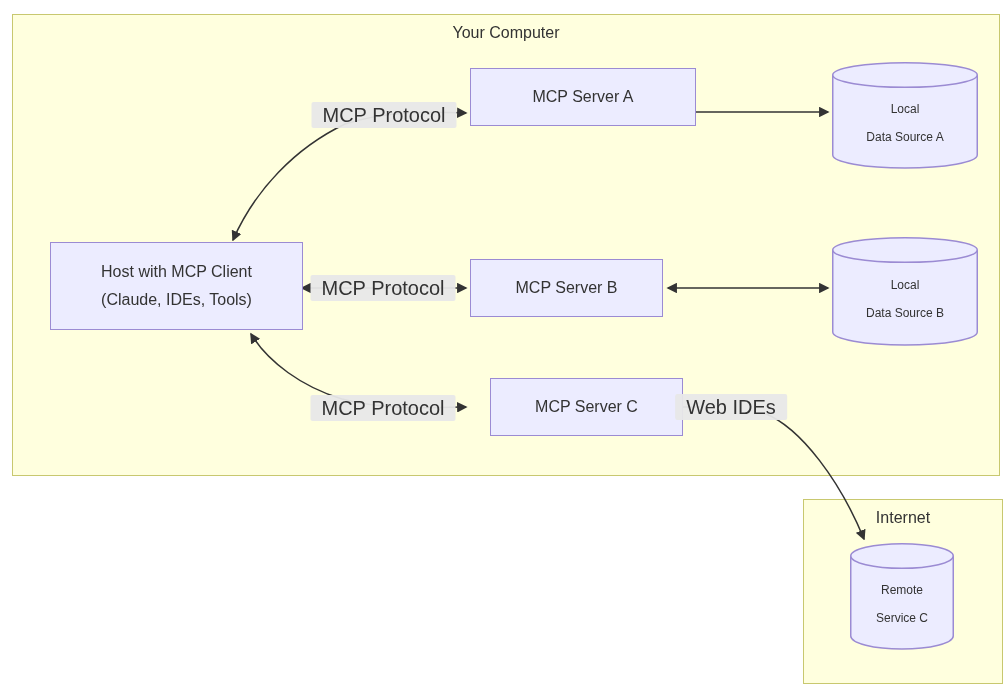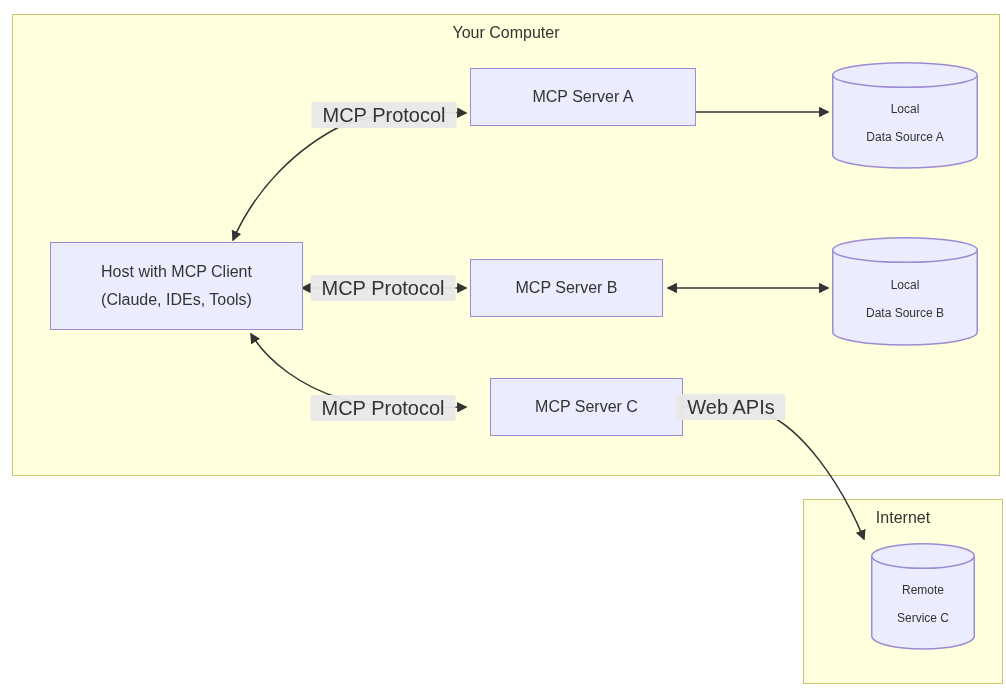--- a/index.html
+++ b/index.html
@@ -113,28 +113,28 @@
 
 <div class="cyl" style="left:832px; top:237px; width:146px; height:108px;">
   <svg width="146" height="108">
     <path d="M0.75,13 V95 A72.25,13 0 0 0 145.25,95 V13" fill="#ECECFF" stroke="#9b8bd3" stroke-width="1.5"></path>
     <ellipse cx="73" cy="13" rx="72.25" ry="12.25" fill="#ECECFF" stroke="#9b8bd3" stroke-width="1.5"></ellipse>
   </svg>
   <div class="cyl-label">Local
 Data Source B</div>
 </div>
 
-<div class="cyl" style="left:871px; top:543px; width:104px; height:106px;">
+<div class="cyl" style="left:850px; top:543px; width:104px; height:106px;">
   <svg width="104" height="106">
     <path d="M0.75,13 V93 A51.25,13 0 0 0 103.25,93 V13" fill="#ECECFF" stroke="#9b8bd3" stroke-width="1.5"></path>
     <ellipse cx="52" cy="13" rx="51.25" ry="12.25" fill="#ECECFF" stroke="#9b8bd3" stroke-width="1.5"></ellipse>
   </svg>
   <div class="cyl-label">Remote
 Service C</div>
 </div>
 
 <div class="edge-label" style="left:384px; top:115px;">MCP Protocol</div>
 
 <div class="edge-label" style="left:383px; top:288px;">MCP Protocol</div>
 
 <div class="edge-label" style="left:383px; top:408px;">MCP Protocol</div>
 
-<div class="edge-label" style="left:731px; top:407px;">Web APIs</div>
+<div class="edge-label" style="left:731px; top:407px;">Web IDEs</div>
 
 </body></html>

